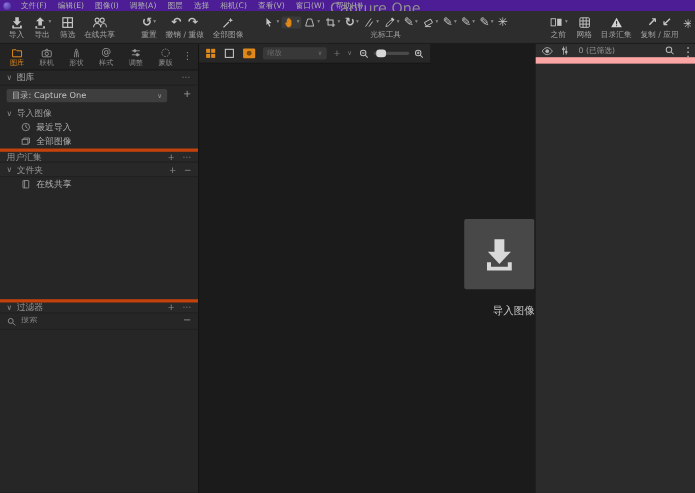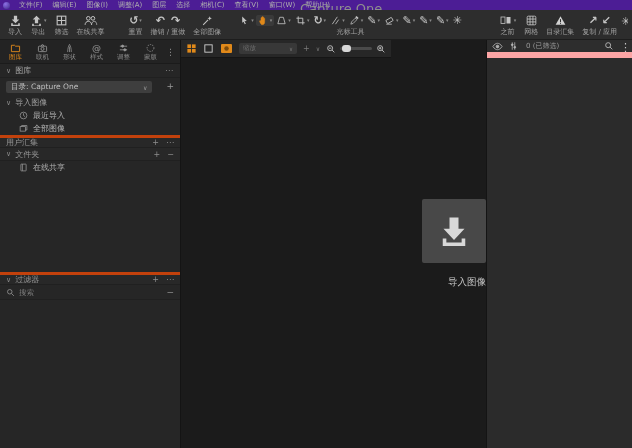--- a/index.html
+++ b/index.html
@@ -54,21 +54,21 @@
   .selbox .cv{margin-left:auto;font-size:6px;color:#999}
   .plus{color:#9a9a9a;font-size:9px}
   .sect{height:13px;display:flex;align-items:center;font-size:8px;color:#9f9f9f;padding:0 6px;gap:4px}
   .sect .cv{font-size:7px;color:#8a8a8a}
   .sect .ctr{margin-left:auto;display:flex;gap:7px;color:#8f8f8f;font-size:8px}
   .sect.hdr{border-top:3px solid #c2410c;border-bottom:1px solid #202020;background:#282828;color:#969696}
   .item{height:13px;display:flex;align-items:center;gap:5px;font-size:8px;color:#b2b2b2;padding-left:19px}
   .item .ii{color:#9a9a9a;display:flex;align-items:center}
   .spacer{height:98px}
   .searchrow{height:15px;display:flex;align-items:center;gap:4px;padding:0 6px;border-bottom:1px solid #202020}
-  .searchrow input{flex:1;background:transparent;border:0;outline:0;font-size:7.5px;color:#9a9a9a;font-family:Liberation Sans, sans-serif}
+  .searchrow input{flex:1;background:transparent;border:0;outline:0;font-size:7.5px;color:#9a9a9a;font-family:Liberation Mono, monospace}
   .searchrow input::placeholder{color:#7d7d7d}
   .minus{color:#8f8f8f;font-size:9px}
   .sidefill{flex:1}
 
   
   .vtoolbar{height:18px;background:#272727;border-bottom:1px solid #151515;display:flex;align-items:center;padding:0 5px;gap:6px}
   .vic{display:flex;align-items:center}
   .vselect{width:58px;height:11px;background:#383838;border-radius:2px;display:flex;align-items:center;padding:0 4px;font-size:6.5px;color:#6f6f6f}
   .vselect .cv{margin-left:auto;font-size:5.5px;color:#777}
   .faint{color:#7a7a7a;font-size:8px}

